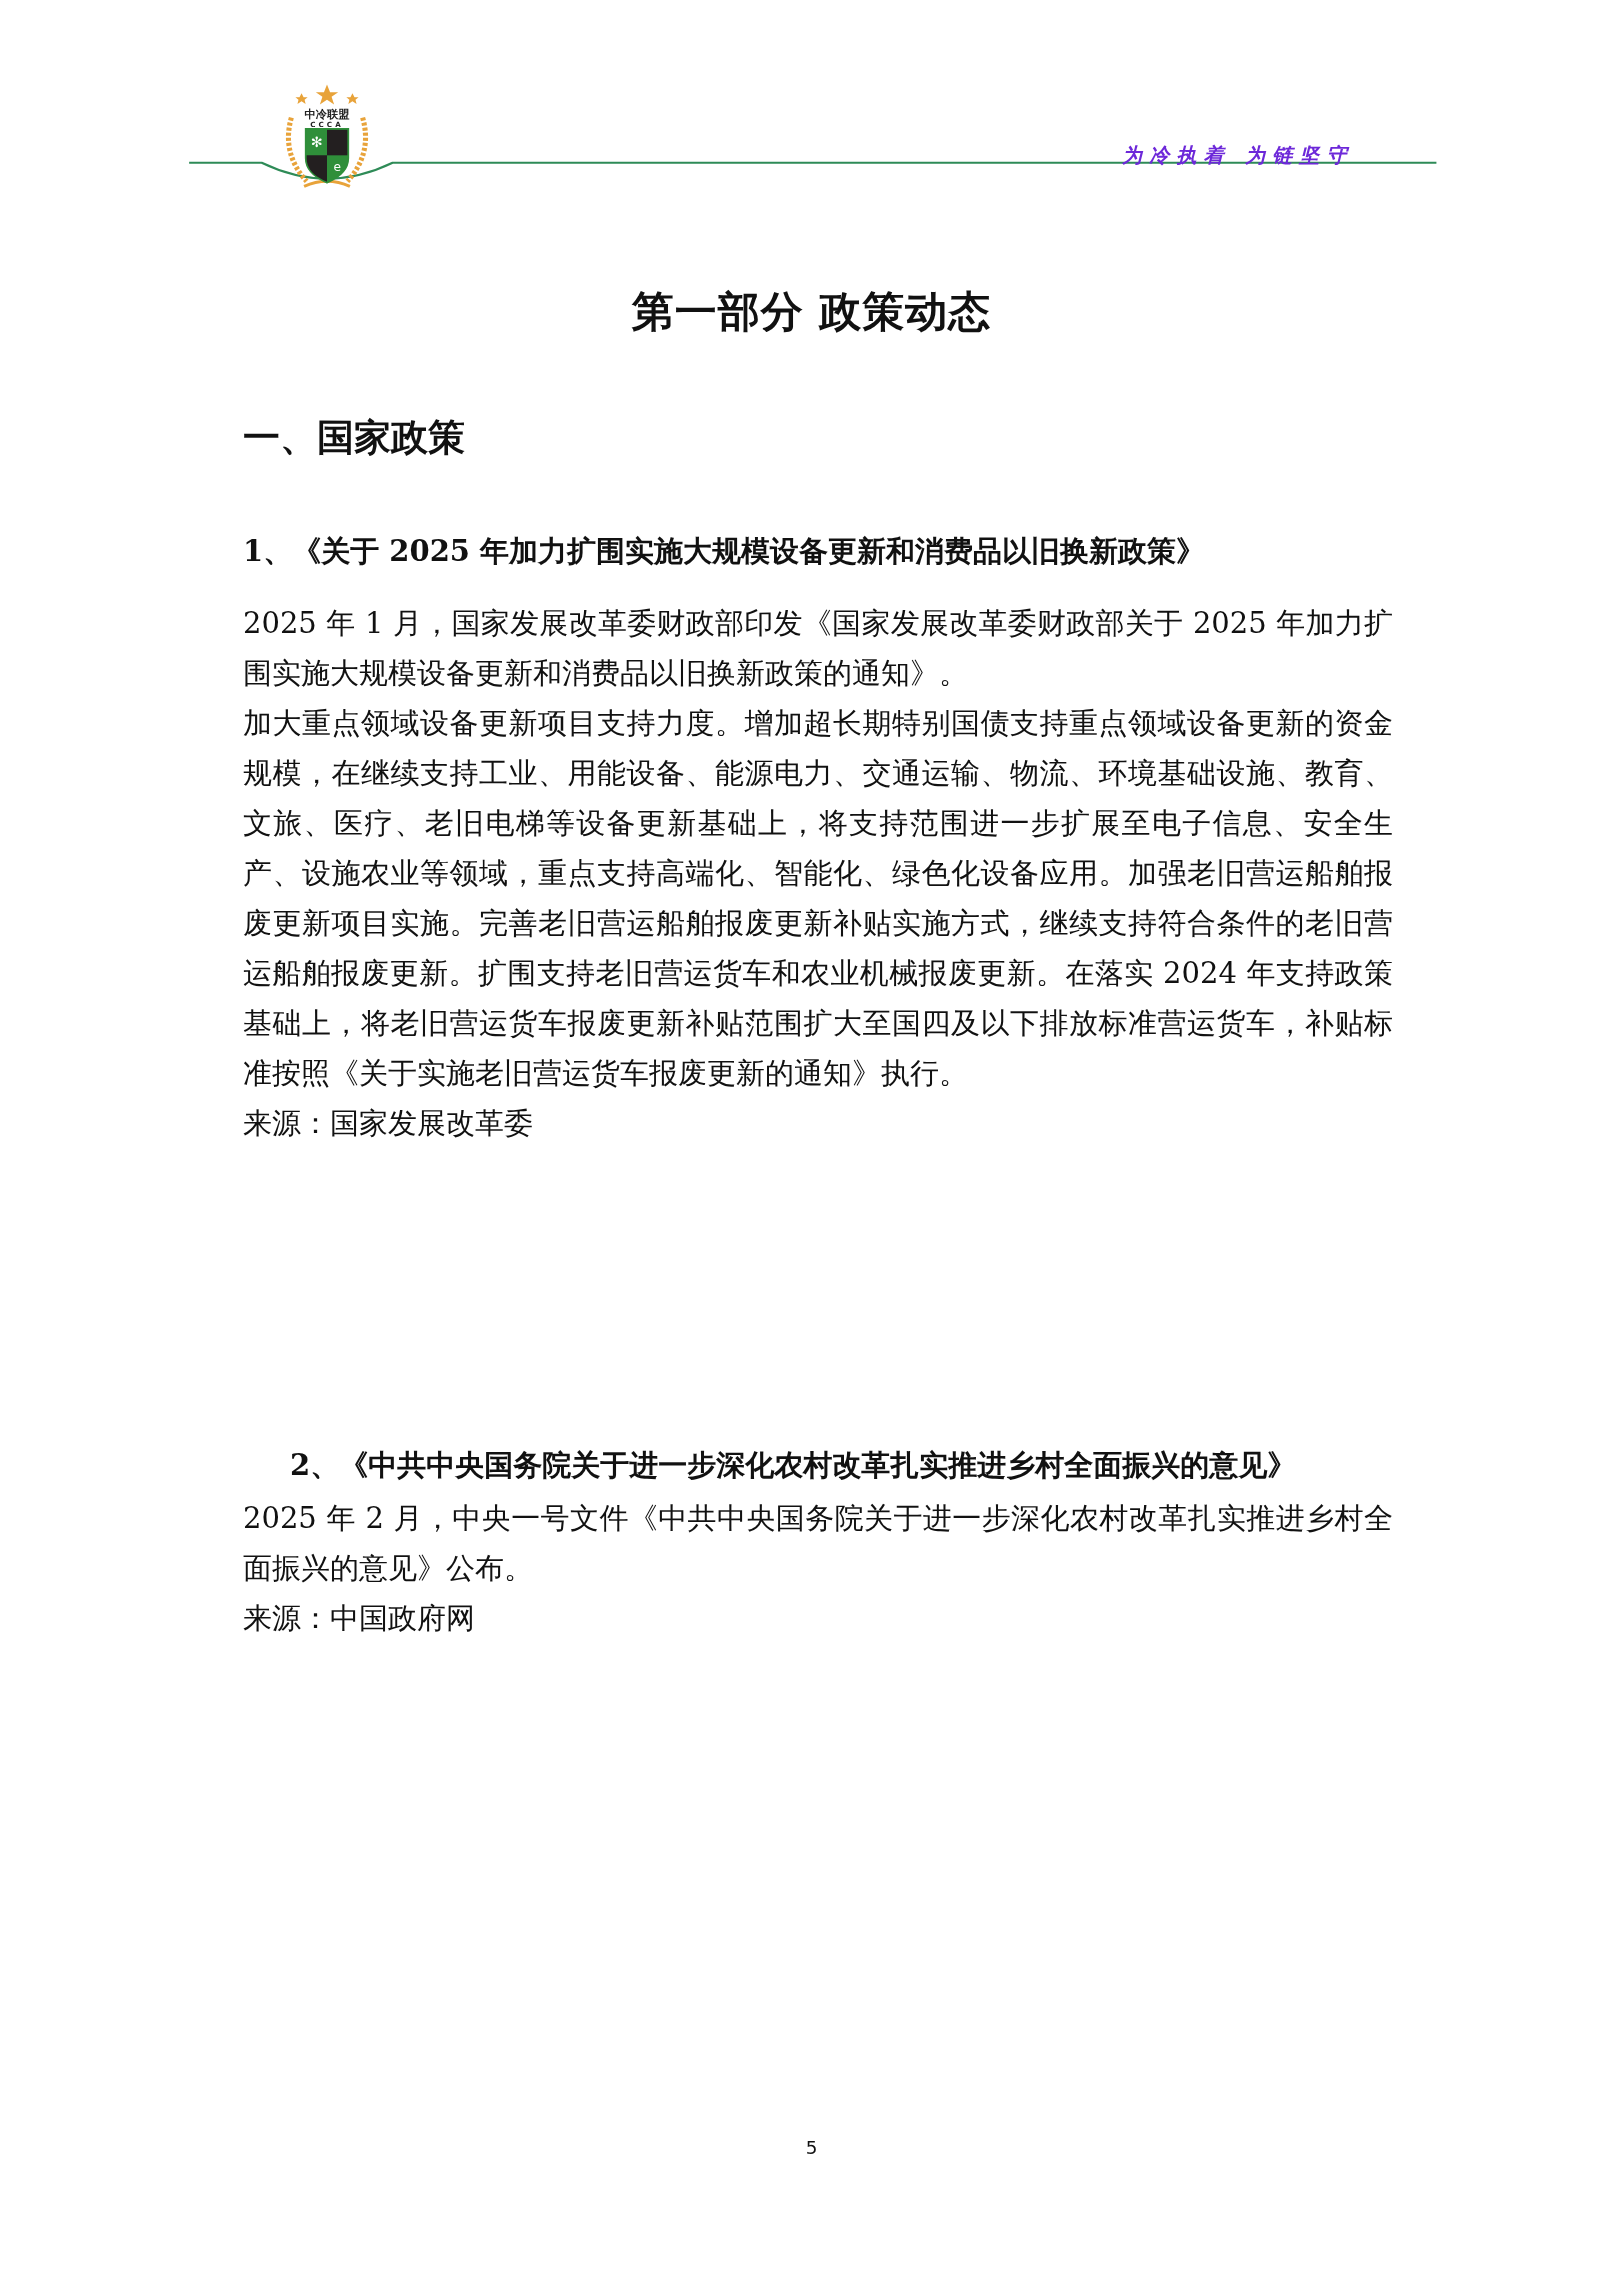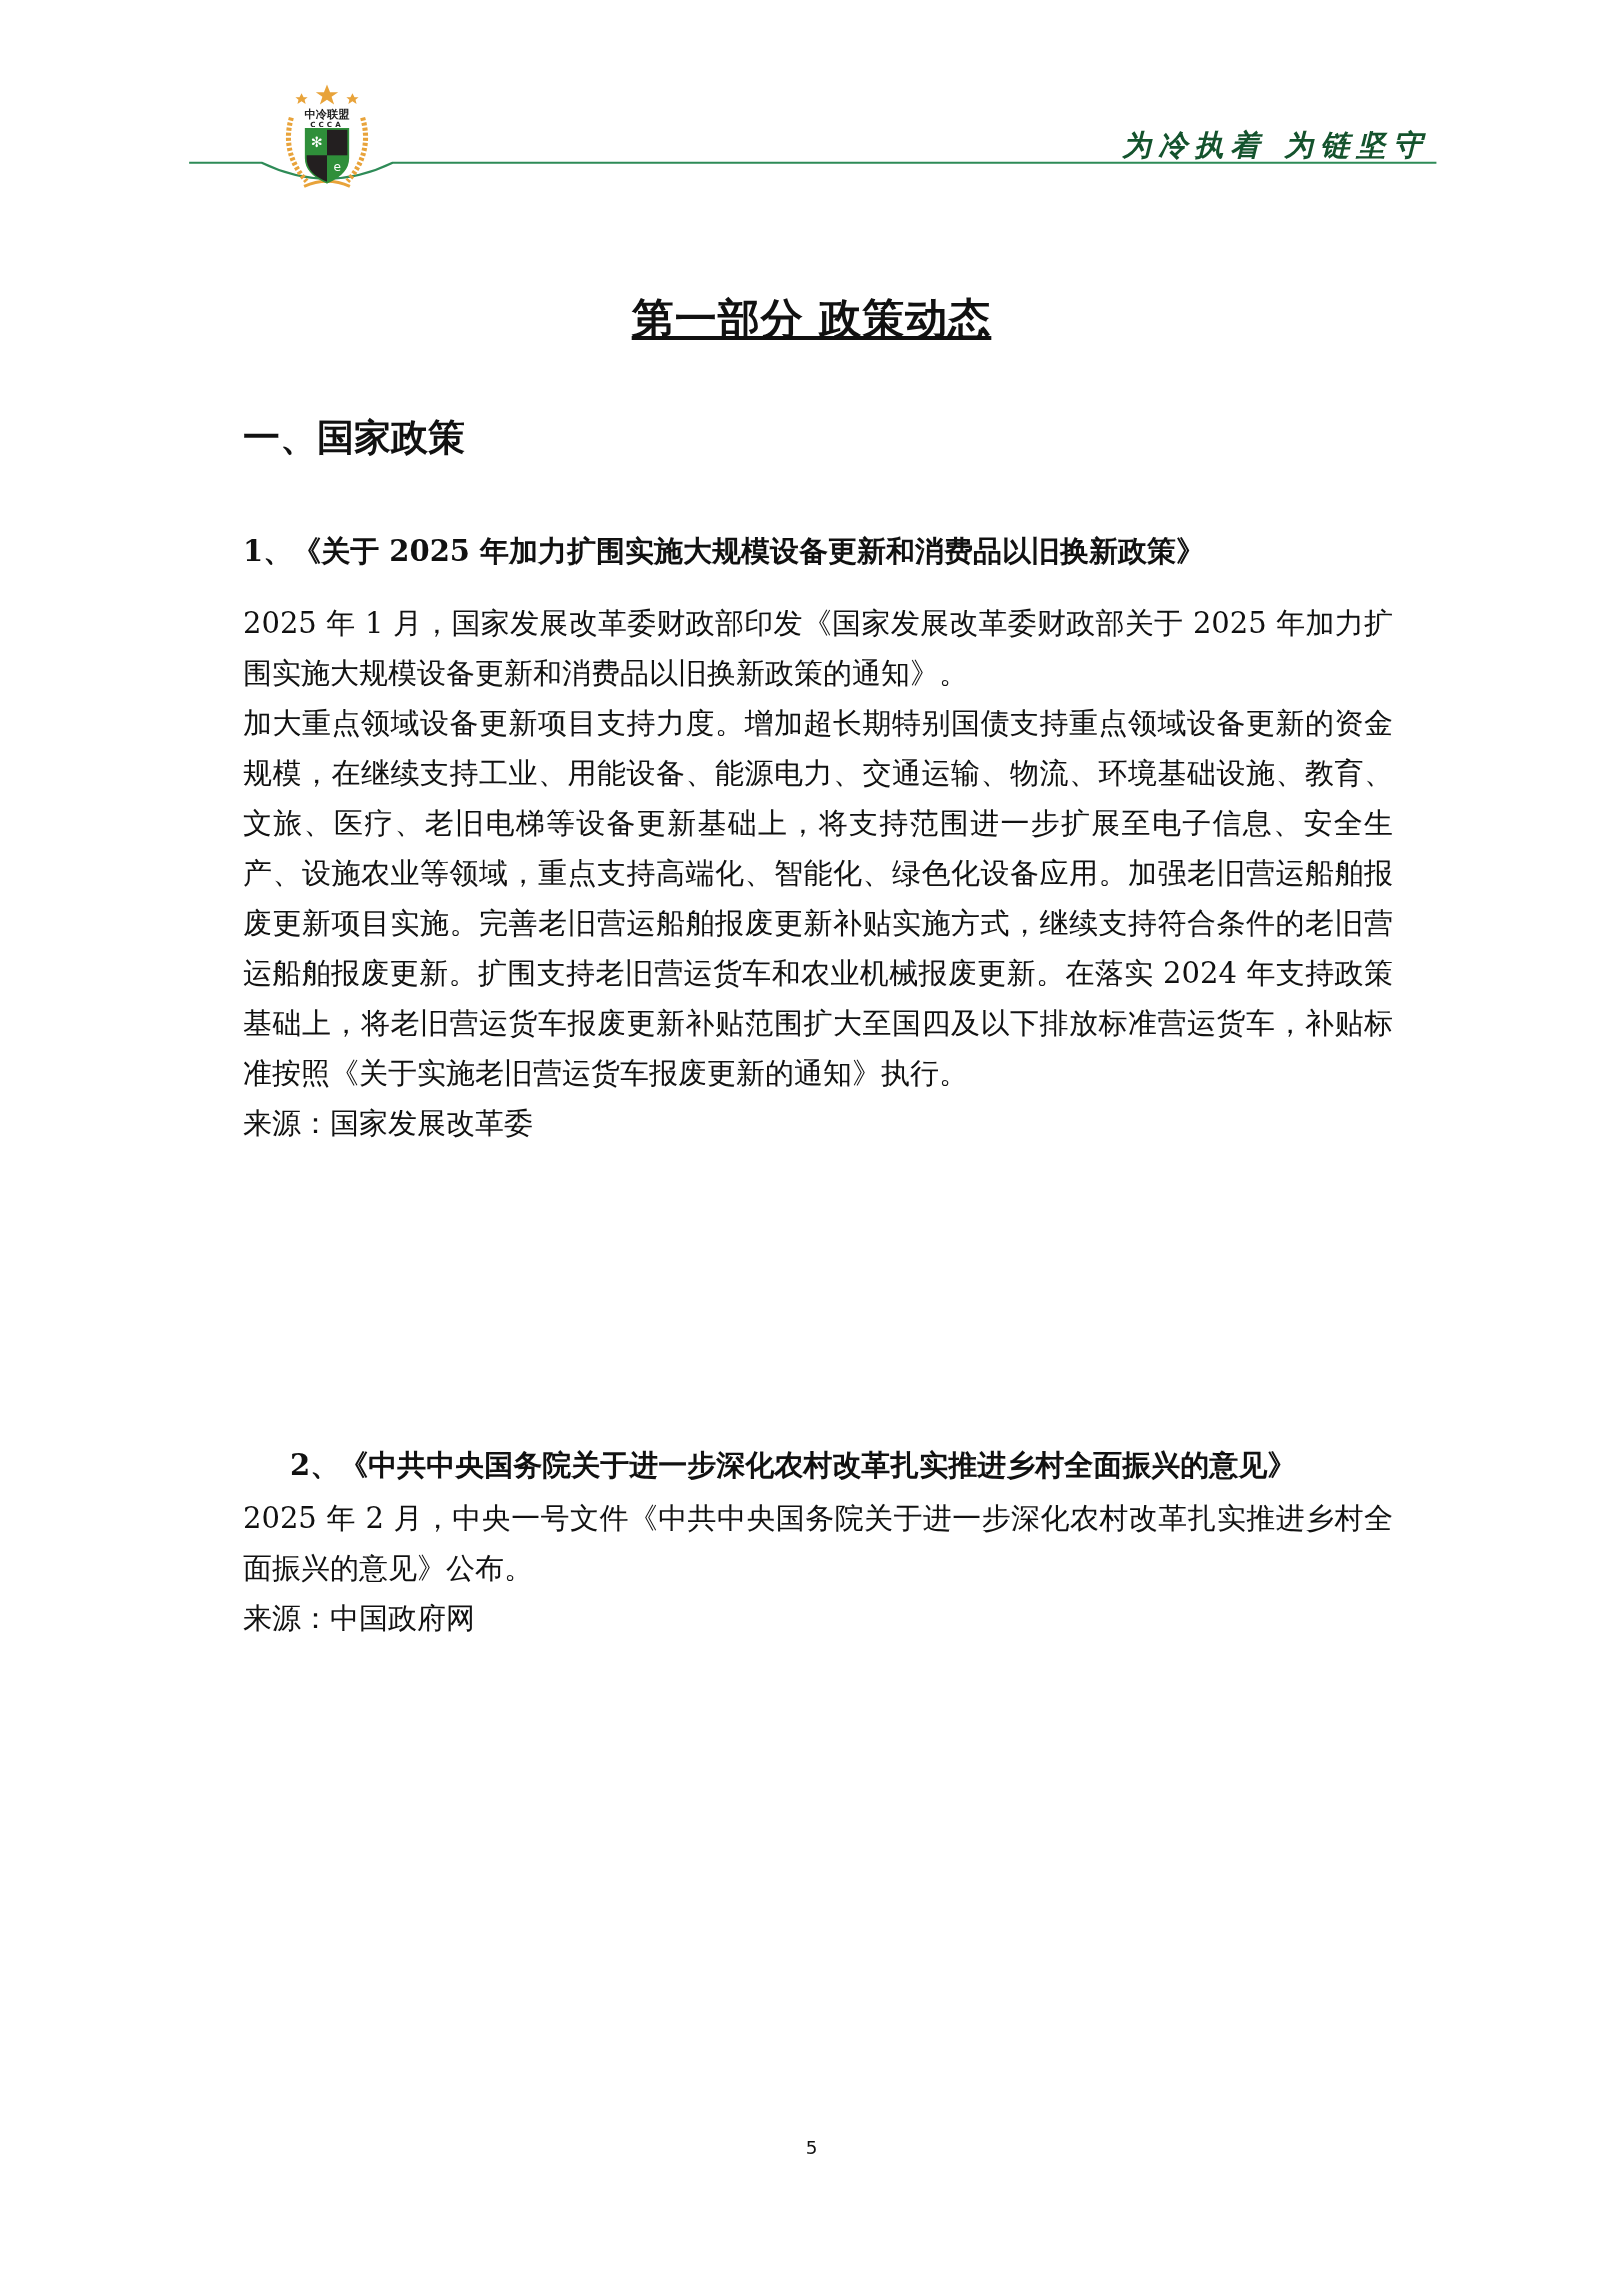--- a/index.html
+++ b/index.html
@@ -1,25 +1,25 @@
 <!DOCTYPE html>
 <html style="font-size:8.2px"><head>
 <meta charset="utf-8">
 <style>
   html, body { margin: 0; padding: 0; background: #ffffff; }
   body { width: 1623px; height: 2295px; position: relative; overflow: hidden;
          font-family: "DejaVu Serif", "Liberation Serif", serif; color: #111; }
   .header { position: absolute; left: 0; top: 0; width: 1360px; height: 215px; }
   .header svg { position: absolute; left: 0; top: 0; }
   .logo { position: absolute; left: 276px; top: 82px; width: 102px; height: 112px; }
-  .slogan { position: absolute; left: 1122px; top: 126px; font-size: 29px; font-weight: bold;
-            font-style: italic; color: #14532d; letter-spacing: 7.2px;
+  .slogan { position: absolute; left: 1122px; top: 142px; font-size: 20px; font-weight: bold;
+            font-style: italic; color: #6d28d9; letter-spacing: 7.2px;
             font-family: "DejaVu Sans", sans-serif; white-space: nowrap; }
-  .part-title { position: absolute; left: 0; width: 1623px; top: 291px; text-align: center;
-                font-family: "DejaVu Sans", sans-serif; font-weight: bold; font-size: 42px; letter-spacing: 1px; text-decoration: underline; }
+  .part-title { position: absolute; left: 0; width: 1623px; top: 284px; text-align: center;
+                font-family: "DejaVu Sans", sans-serif; font-weight: bold; font-size: 42px; letter-spacing: 1px; }
   .section-h { position: absolute; left: 243px; top: 413px; font-family: "DejaVu Sans", sans-serif;
                font-weight: bold; font-size: 37px; }
   .item-h { position: absolute; left: 243px; font-weight: bold; font-size: 29px; white-space: nowrap;
             font-family: "DejaVu Serif", serif; }
   .para { position: absolute; left: 243px; width: 1150px; font-size: 29px; line-height: 50px; }
   .para p { margin: 0; text-align: justify; }
   .page-num { position: absolute; left: 0; width: 1623px; top: 2137px; text-align: center;
               font-family: "DejaVu Sans", sans-serif; font-size: 18.4px; }
 </style>
 </head>

